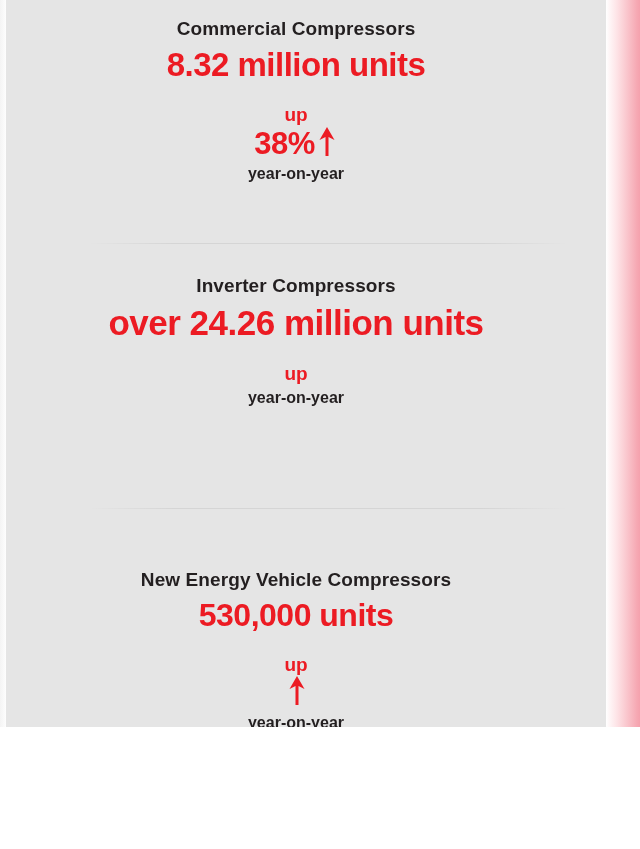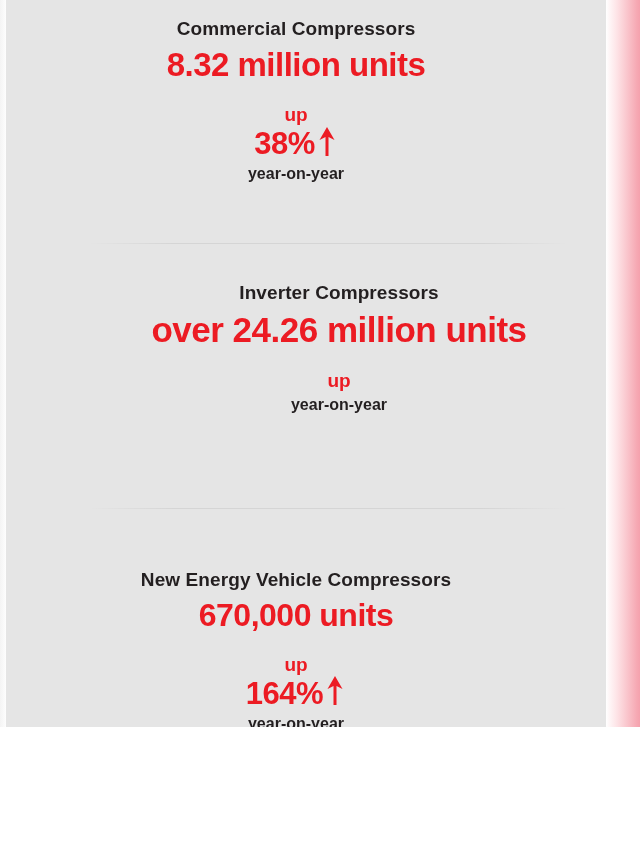--- a/index.html
+++ b/index.html
@@ -52,21 +52,21 @@
   }
 
   .block {
     width: 100%;
     text-align: center;
     position: absolute;
     left: 0;
   }
 
   .block-1 { top: 18px; }
-  .block-2 { top: 282px; margin-left: 43px; }
+  .block-2 { top: 275px; }
   .block-3 { top: 538px; margin-top: 31px; }
 
   .divider {
     position: absolute;
     left: 88px;
     width: 480px;
     height: 1px;
     background: linear-gradient(to right, rgba(0,0,0,0) 0%, rgba(0,0,0,0.07) 18%, rgba(0,0,0,0.07) 82%, rgba(0,0,0,0) 100%);
   }
   .divider-1 { top: 243px; }
@@ -173,24 +173,23 @@
       <div class="cat-title">Inverter Compressors</div>
       <div class="headline headline-2">over 24.26 million units</div>
       <div class="up-word">up</div>
       <div class="yoy">year-on-year</div>
     </div>
 
     <div class="divider divider-2"></div>
 
     <div class="block block-3">
       <div class="cat-title">New Energy Vehicle Compressors</div>
-      <div class="headline headline-3">670,000 units</div>
+      <div class="headline headline-3">530,000 units</div>
       <div class="up-word">up</div>
       <div class="pct-row">
-        <span class="pct">164%</span>
         <span class="arrow-icon">
           <svg viewBox="0 0 22 30" width="22" height="30" aria-hidden="true">
             <path d="M12.5 29 L12.5 10 L18.5 13 L11 0 L3.5 13 L9.5 10 L9.5 29 Z" fill="#ec1b23"></path>
           </svg>
         </span>
       </div>
       <div class="yoy">year-on-year</div>
     </div>
 
     <div class="dots">......</div>

